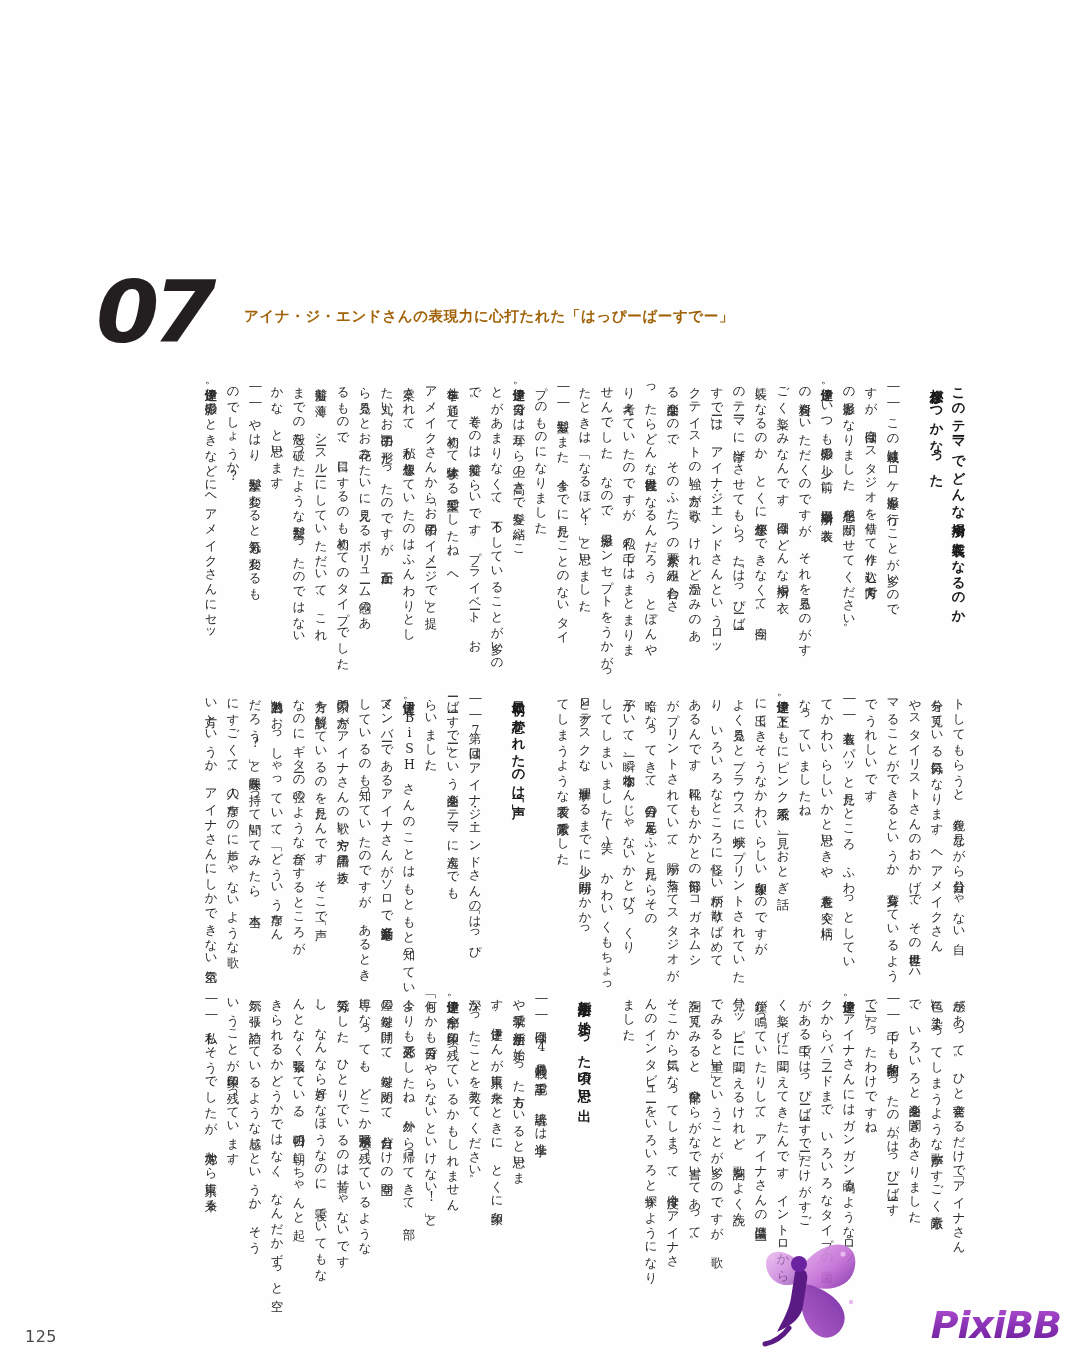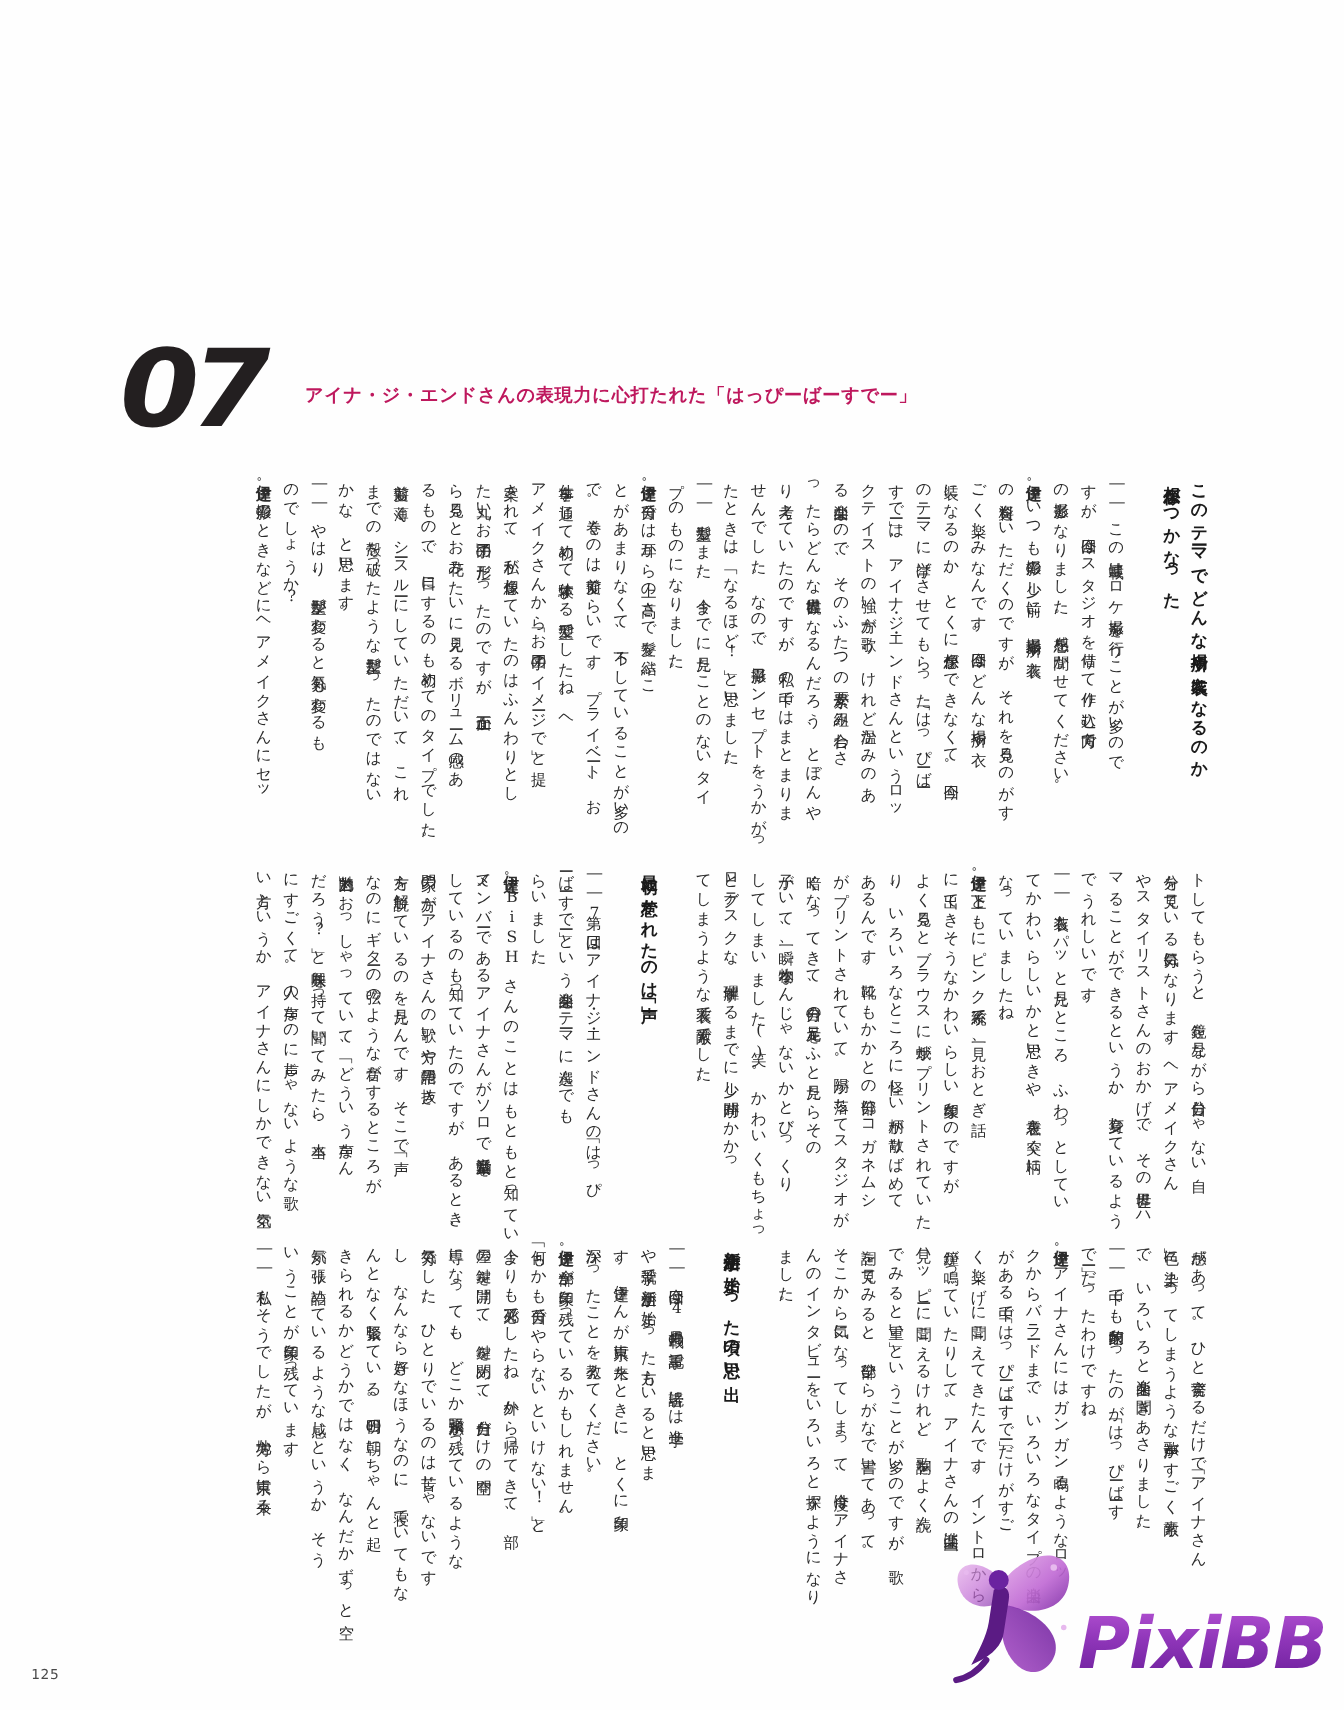--- a/index.html
+++ b/index.html
@@ -47,21 +47,21 @@
     transform-origin: left top;
   }
   .chapter-title {
     position: absolute;
     left: 148px;
     top: 32px;
     font-family: "DejaVu Sans", "Liberation Sans", sans-serif;
     font-size: 14.5px;
     font-weight: 600;
     letter-spacing: 0.6px;
-    color: #be185d;
+    color: #a16207;
     white-space: nowrap;
   }
 
   
   .body-area {
     position: absolute;
     left: 70px;
     top: 378px;
     width: 900px;
     height: 950px;
@@ -106,42 +106,42 @@
     font-family: "DejaVu Sans", "Liberation Sans", sans-serif;
     letter-spacing: 1px;
   }
 
   
   .folio {
     position: absolute;
     left: 25px;
     bottom: 22px;
     font-family: "DejaVu Sans", "Liberation Sans", sans-serif;
-    font-size: 11px;
+    font-size: 16px;
     color: #4a4a4a;
     letter-spacing: 0.5px;
   }
 
   
   .watermark {
     position: absolute;
     right: 8px;
     bottom: 10px;
     width: 330px;
     height: 130px;
     pointer-events: none;
   }
   .wm-text {
     position: absolute;
     right: 6px;
     bottom: 14px;
     font-family: "DejaVu Sans", "Liberation Sans", sans-serif;
     font-weight: 700;
     font-style: italic;
-    font-size: 57px;
+    font-size: 38px;
     line-height: 1;
     letter-spacing: -1px;
     background: linear-gradient(180deg,#b04fd0 0%, #8e35b8 45%, #6d1f9c 100%);
     -webkit-background-clip: text;
     background-clip: text;
     color: transparent;
     text-shadow: 0 0 0 rgba(0,0,0,0);
   }
   .wm-fairy {
     position: absolute;

